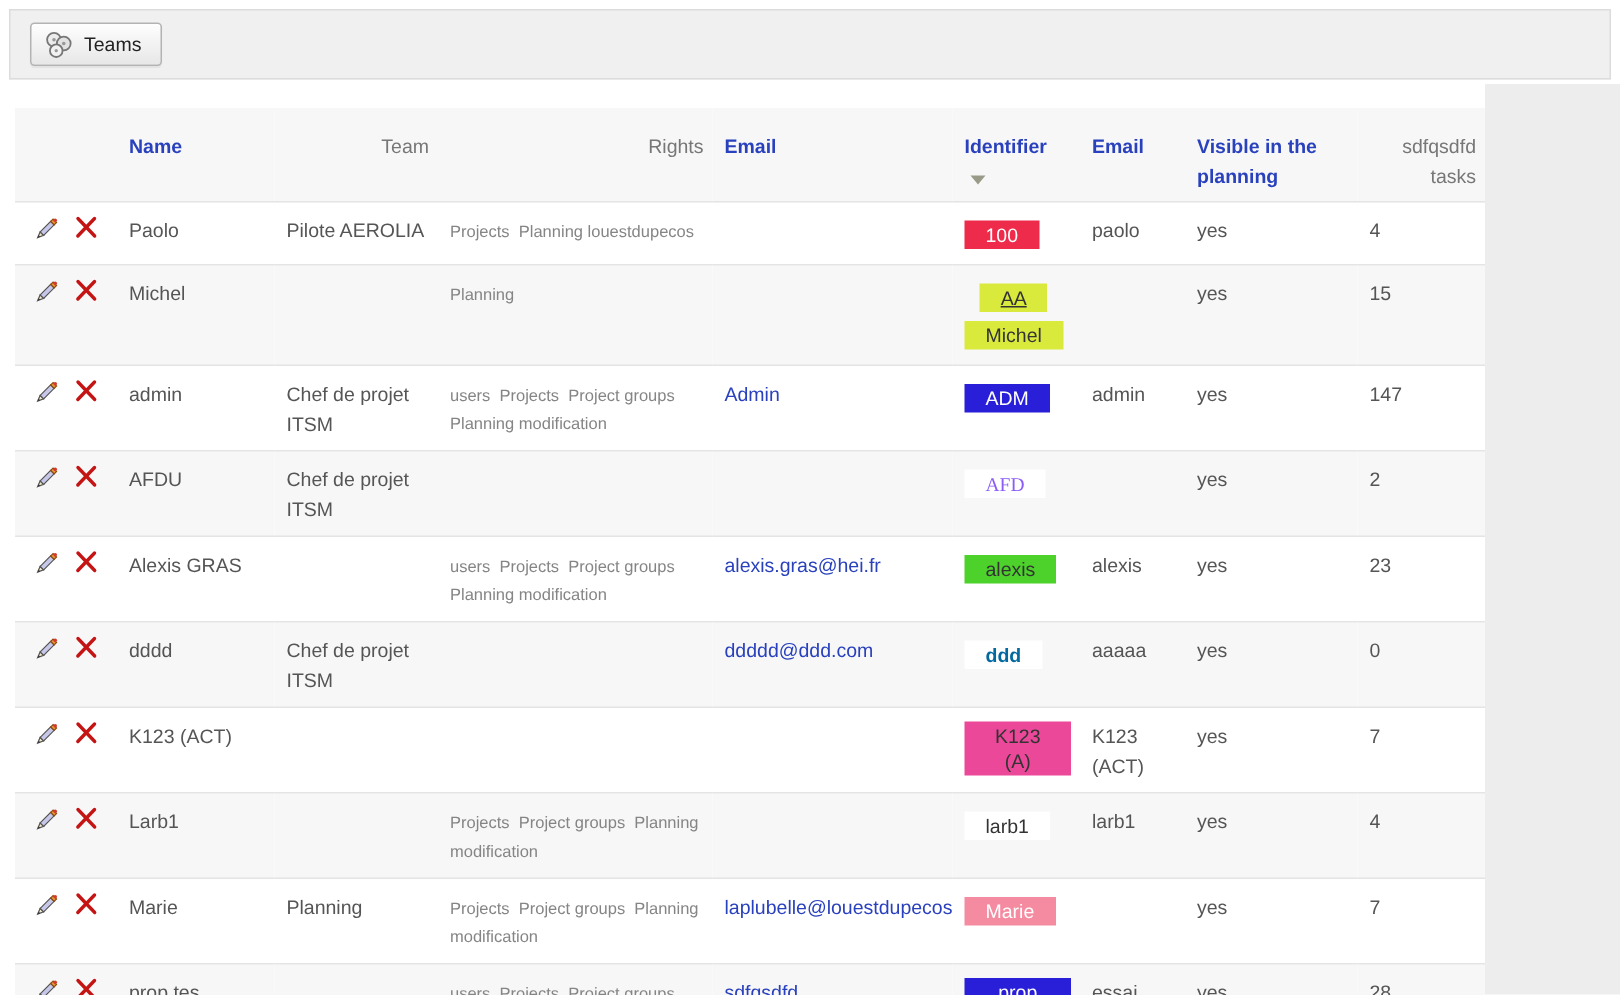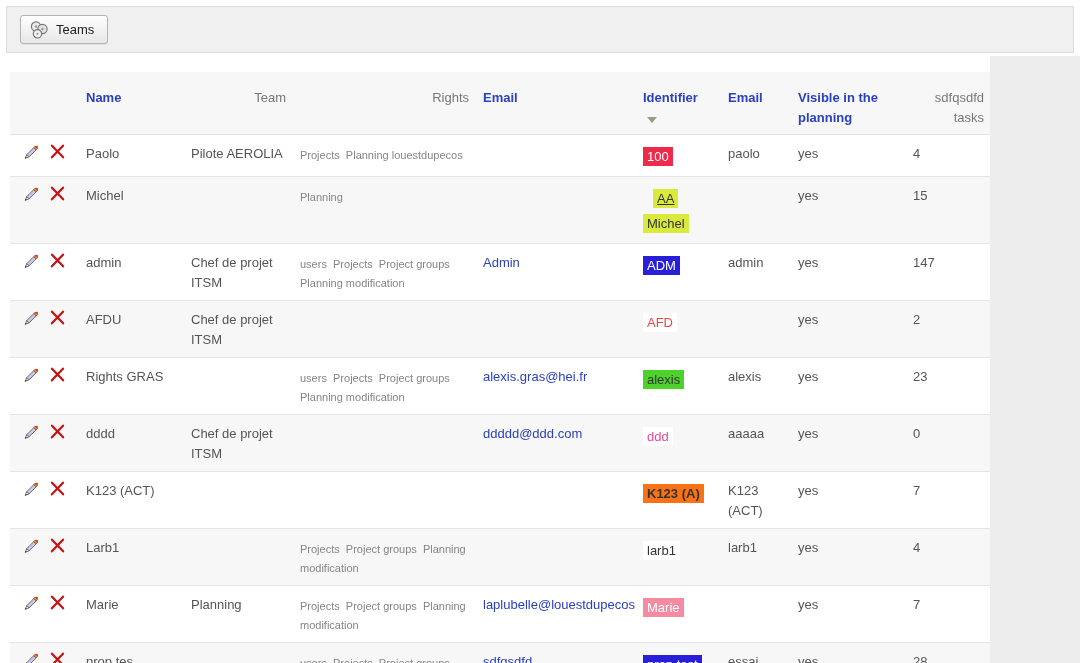--- a/index.html
+++ b/index.html
@@ -40,21 +40,21 @@
   tbody tr:nth-child(even) { background:#f7f7f7; }
   tbody td { vertical-align:top; padding:9px 6px 7px 8px; font-size:13px; color:#555;
              line-height:20px; border-top:1px solid #e4e4e4; }
   td.cell-actions { padding-left:12px; padding-top:8px; white-space:nowrap; }
   .icon-btn { display:inline-block; width:20px; height:19px; margin-right:7px;
               cursor:pointer; vertical-align:top; }
   td.cell-rights { font-size:11px; color:#858585; line-height:19px;
                    white-space:pre-wrap; padding-top:11px; }
   .email-link { color:#2a41bd; cursor:pointer; }
   .badge-wrap { display:inline-block; text-align:center; line-height:25px; }
-  .badge-line { display:inline-block; padding:1px 4px; line-height:17px; }
+  .badge-line { display:inline-block; padding:1px 14px; line-height:17px; }
 </style>
 </head>
 <body>
 
 <div class="toolbar">
   <button class="tb-btn">
     <span style="display:inline-flex">
       <svg width="20" height="20" viewBox="0 0 20 20">
         <circle cx="7" cy="6.5" r="4.6" fill="#ececec" stroke="#777" stroke-width="1.2"></circle>
         <circle cx="13.5" cy="9" r="4.6" fill="#e2e2e2" stroke="#777" stroke-width="1.2"></circle>
@@ -161,36 +161,36 @@
                 <path d="M4.3 11.6 L11.3 4.6 L13.6 6.9 L6.6 13.9 Z" fill="#c7c7ea" stroke="#555" stroke-width="0.8"></path>
                 <path d="M11.3 4.6 L12.9 3 L15.2 5.3 L13.6 6.9 Z" fill="#e8953a" stroke="#8a4a10" stroke-width="0.8"></path>
                 <circle cx="14.3" cy="3.9" r="1.2" fill="#d43a2a"></circle>
               </svg></span><span class="icon-btn"><svg width="17" height="17" viewBox="0 0 16 16">
                 <path d="M2.8 2.5 L13.3 13.5 M13.2 2.5 L2.7 13.5" stroke="#c41414" stroke-width="2.1" fill="none" stroke-linecap="round"></path>
               </svg></span></td>
           <td>AFDU</td>
           <td>Chef de projet ITSM</td>
           <td class="cell-rights"></td>
           <td></td>
-          <td><span class="badge-wrap"><span class="badge-line" style="background: rgb(255, 255, 255); color: #ef4444;">AFD</span></span></td>
+          <td><span class="badge-wrap"><span class="badge-line" style="background: rgb(255, 255, 255); color: #8b5cf6; font-family: Liberation Serif, serif;">AFD</span></span></td>
           <td></td>
           <td>yes</td>
           <td>2</td>
         </tr>
         <tr>
           <td class="cell-actions"><span class="icon-btn"><svg width="19" height="18" viewBox="0 0 18 18">
                 <path d="M2.6 15.4 L4.3 11.6 L6.6 13.9 Z" fill="#f6e8cd" stroke="#555" stroke-width="0.8"></path>
                 <path d="M2.6 15.4 L3.3 13.8 L4.3 14.8 Z" fill="#333"></path>
                 <path d="M4.3 11.6 L11.3 4.6 L13.6 6.9 L6.6 13.9 Z" fill="#c7c7ea" stroke="#555" stroke-width="0.8"></path>
                 <path d="M11.3 4.6 L12.9 3 L15.2 5.3 L13.6 6.9 Z" fill="#e8953a" stroke="#8a4a10" stroke-width="0.8"></path>
                 <circle cx="14.3" cy="3.9" r="1.2" fill="#d43a2a"></circle>
               </svg></span><span class="icon-btn"><svg width="17" height="17" viewBox="0 0 16 16">
                 <path d="M2.8 2.5 L13.3 13.5 M13.2 2.5 L2.7 13.5" stroke="#c41414" stroke-width="2.1" fill="none" stroke-linecap="round"></path>
               </svg></span></td>
-          <td>Rights GRAS</td>
+          <td>Alexis GRAS</td>
           <td></td>
           <td class="cell-rights">users  Projects  Project groups  Planning modification</td>
           <td><span class="email-link">alexis.gras@hei.fr</span></td>
           <td><span class="badge-wrap"><span class="badge-line" style="background: rgb(76, 210, 43); color: rgb(51, 51, 51);">alexis</span></span></td>
           <td>alexis</td>
           <td>yes</td>
           <td>23</td>
         </tr>
         <tr>
           <td class="cell-actions"><span class="icon-btn"><svg width="19" height="18" viewBox="0 0 18 18">
@@ -199,40 +199,40 @@
                 <path d="M4.3 11.6 L11.3 4.6 L13.6 6.9 L6.6 13.9 Z" fill="#c7c7ea" stroke="#555" stroke-width="0.8"></path>
                 <path d="M11.3 4.6 L12.9 3 L15.2 5.3 L13.6 6.9 Z" fill="#e8953a" stroke="#8a4a10" stroke-width="0.8"></path>
                 <circle cx="14.3" cy="3.9" r="1.2" fill="#d43a2a"></circle>
               </svg></span><span class="icon-btn"><svg width="17" height="17" viewBox="0 0 16 16">
                 <path d="M2.8 2.5 L13.3 13.5 M13.2 2.5 L2.7 13.5" stroke="#c41414" stroke-width="2.1" fill="none" stroke-linecap="round"></path>
               </svg></span></td>
           <td>dddd</td>
           <td>Chef de projet ITSM</td>
           <td class="cell-rights"></td>
           <td><span class="email-link">ddddd@ddd.com</span></td>
-          <td><span class="badge-wrap"><span class="badge-line" style="background: rgb(255, 255, 255); color: #ec4899;">ddd</span></span></td>
+          <td><span class="badge-wrap"><span class="badge-line" style="background: rgb(255, 255, 255); color: #0369a1; font-weight: bold;">ddd</span></span></td>
           <td>aaaaa</td>
           <td>yes</td>
           <td>0</td>
         </tr>
         <tr>
           <td class="cell-actions"><span class="icon-btn"><svg width="19" height="18" viewBox="0 0 18 18">
                 <path d="M2.6 15.4 L4.3 11.6 L6.6 13.9 Z" fill="#f6e8cd" stroke="#555" stroke-width="0.8"></path>
                 <path d="M2.6 15.4 L3.3 13.8 L4.3 14.8 Z" fill="#333"></path>
                 <path d="M4.3 11.6 L11.3 4.6 L13.6 6.9 L6.6 13.9 Z" fill="#c7c7ea" stroke="#555" stroke-width="0.8"></path>
                 <path d="M11.3 4.6 L12.9 3 L15.2 5.3 L13.6 6.9 Z" fill="#e8953a" stroke="#8a4a10" stroke-width="0.8"></path>
                 <circle cx="14.3" cy="3.9" r="1.2" fill="#d43a2a"></circle>
               </svg></span><span class="icon-btn"><svg width="17" height="17" viewBox="0 0 16 16">
                 <path d="M2.8 2.5 L13.3 13.5 M13.2 2.5 L2.7 13.5" stroke="#c41414" stroke-width="2.1" fill="none" stroke-linecap="round"></path>
               </svg></span></td>
           <td>K123 (ACT)</td>
           <td></td>
           <td class="cell-rights"></td>
           <td></td>
-          <td><span class="badge-wrap"><span class="badge-line" style="background: #f97316; color: rgb(51, 51, 51); font-weight: bold;">K123 (A)</span></span></td>
+          <td><span class="badge-wrap"><span class="badge-line" style="background: #ec4899; color: rgb(51, 51, 51);">K123 (A)</span></span></td>
           <td>K123 (ACT)</td>
           <td>yes</td>
           <td>7</td>
         </tr>
         <tr>
           <td class="cell-actions"><span class="icon-btn"><svg width="19" height="18" viewBox="0 0 18 18">
                 <path d="M2.6 15.4 L4.3 11.6 L6.6 13.9 Z" fill="#f6e8cd" stroke="#555" stroke-width="0.8"></path>
                 <path d="M2.6 15.4 L3.3 13.8 L4.3 14.8 Z" fill="#333"></path>
                 <path d="M4.3 11.6 L11.3 4.6 L13.6 6.9 L6.6 13.9 Z" fill="#c7c7ea" stroke="#555" stroke-width="0.8"></path>
                 <path d="M11.3 4.6 L12.9 3 L15.2 5.3 L13.6 6.9 Z" fill="#e8953a" stroke="#8a4a10" stroke-width="0.8"></path>

